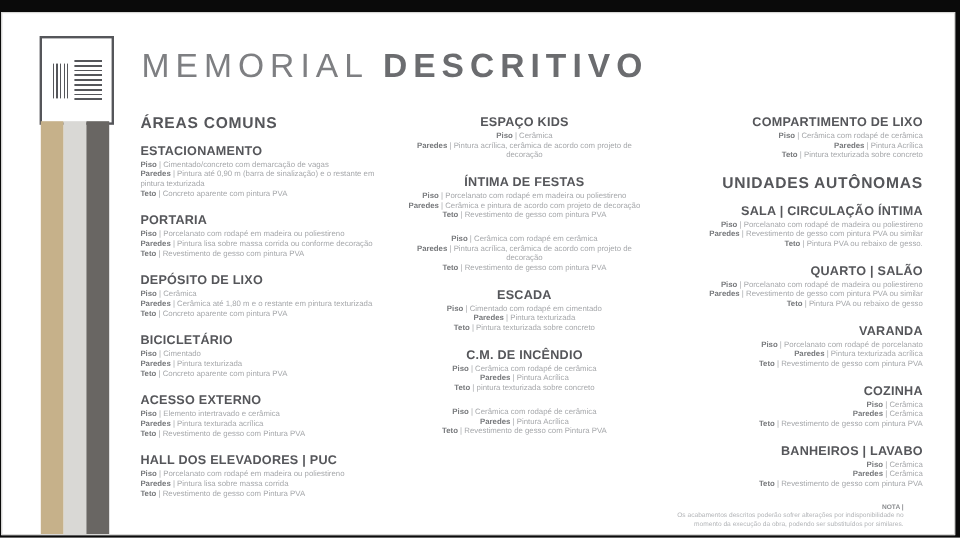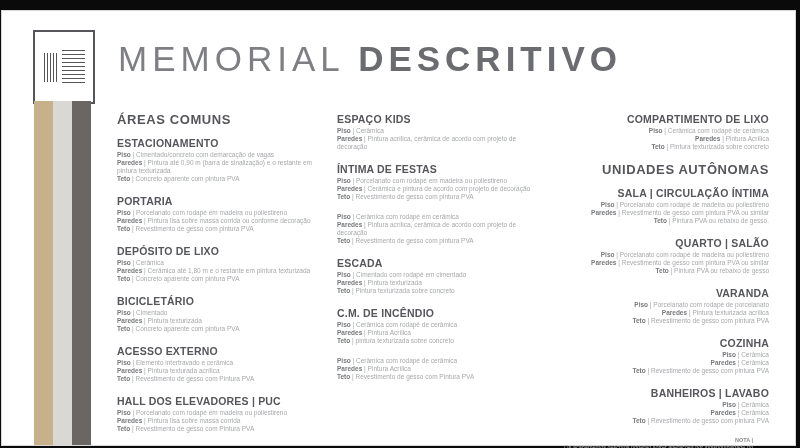--- a/index.html
+++ b/index.html
@@ -21,31 +21,31 @@
     width:15px;height:29px;
     background:repeating-linear-gradient(90deg,#55565a 0 1px,transparent 1px 3px);
   }
   .logo-hlines{
     width:23px;height:34px;
     background:repeating-linear-gradient(180deg,#55565a 0 1.5px,transparent 1.5px 4px);
   }
   
   .title{
     position:absolute;left:116px;top:28px;margin:0;
-    font-size:35px;letter-spacing:5px;font-weight:normal;color:#7e7f82;white-space:nowrap;
+    font-size:28px;letter-spacing:5px;font-weight:normal;color:#7e7f82;white-space:nowrap;
   }
   .title .t-bold{font-weight:bold;color:#6b6c6f;}
   
   .stripes{position:absolute;left:32px;top:90px;bottom:0;width:57px;display:flex;}
   .stripe{flex:1 1 0;}
   
   .columns{position:absolute;left:0;top:85px;right:0;bottom:0;}
-  .col{position:absolute;top:17px;}
+  .col{position:absolute;top:0;}
   .col-0{left:115px;width:200px;}
-  .col-1{left:335px;width:200px;}
+  .col-1{left:335px;width:200px;text-align:center;}
   .col-2{left:555px;width:212px;text-align:right;}
   .group-heading{
     font-size:13px;line-height:13px;font-weight:bold;color:#55565a;
     letter-spacing:0.6px;margin:0 0 11px 0;
   }
   .col > .group-heading:not(:first-child){margin-top:12px;margin-left:40px;}
   .section{margin:0 0 12px 0;}
   .section-title{
     font-size:10.5px;line-height:12px;font-weight:bold;color:#55565a;
     letter-spacing:0.2px;margin:0 0 2px 0;white-space:nowrap;

